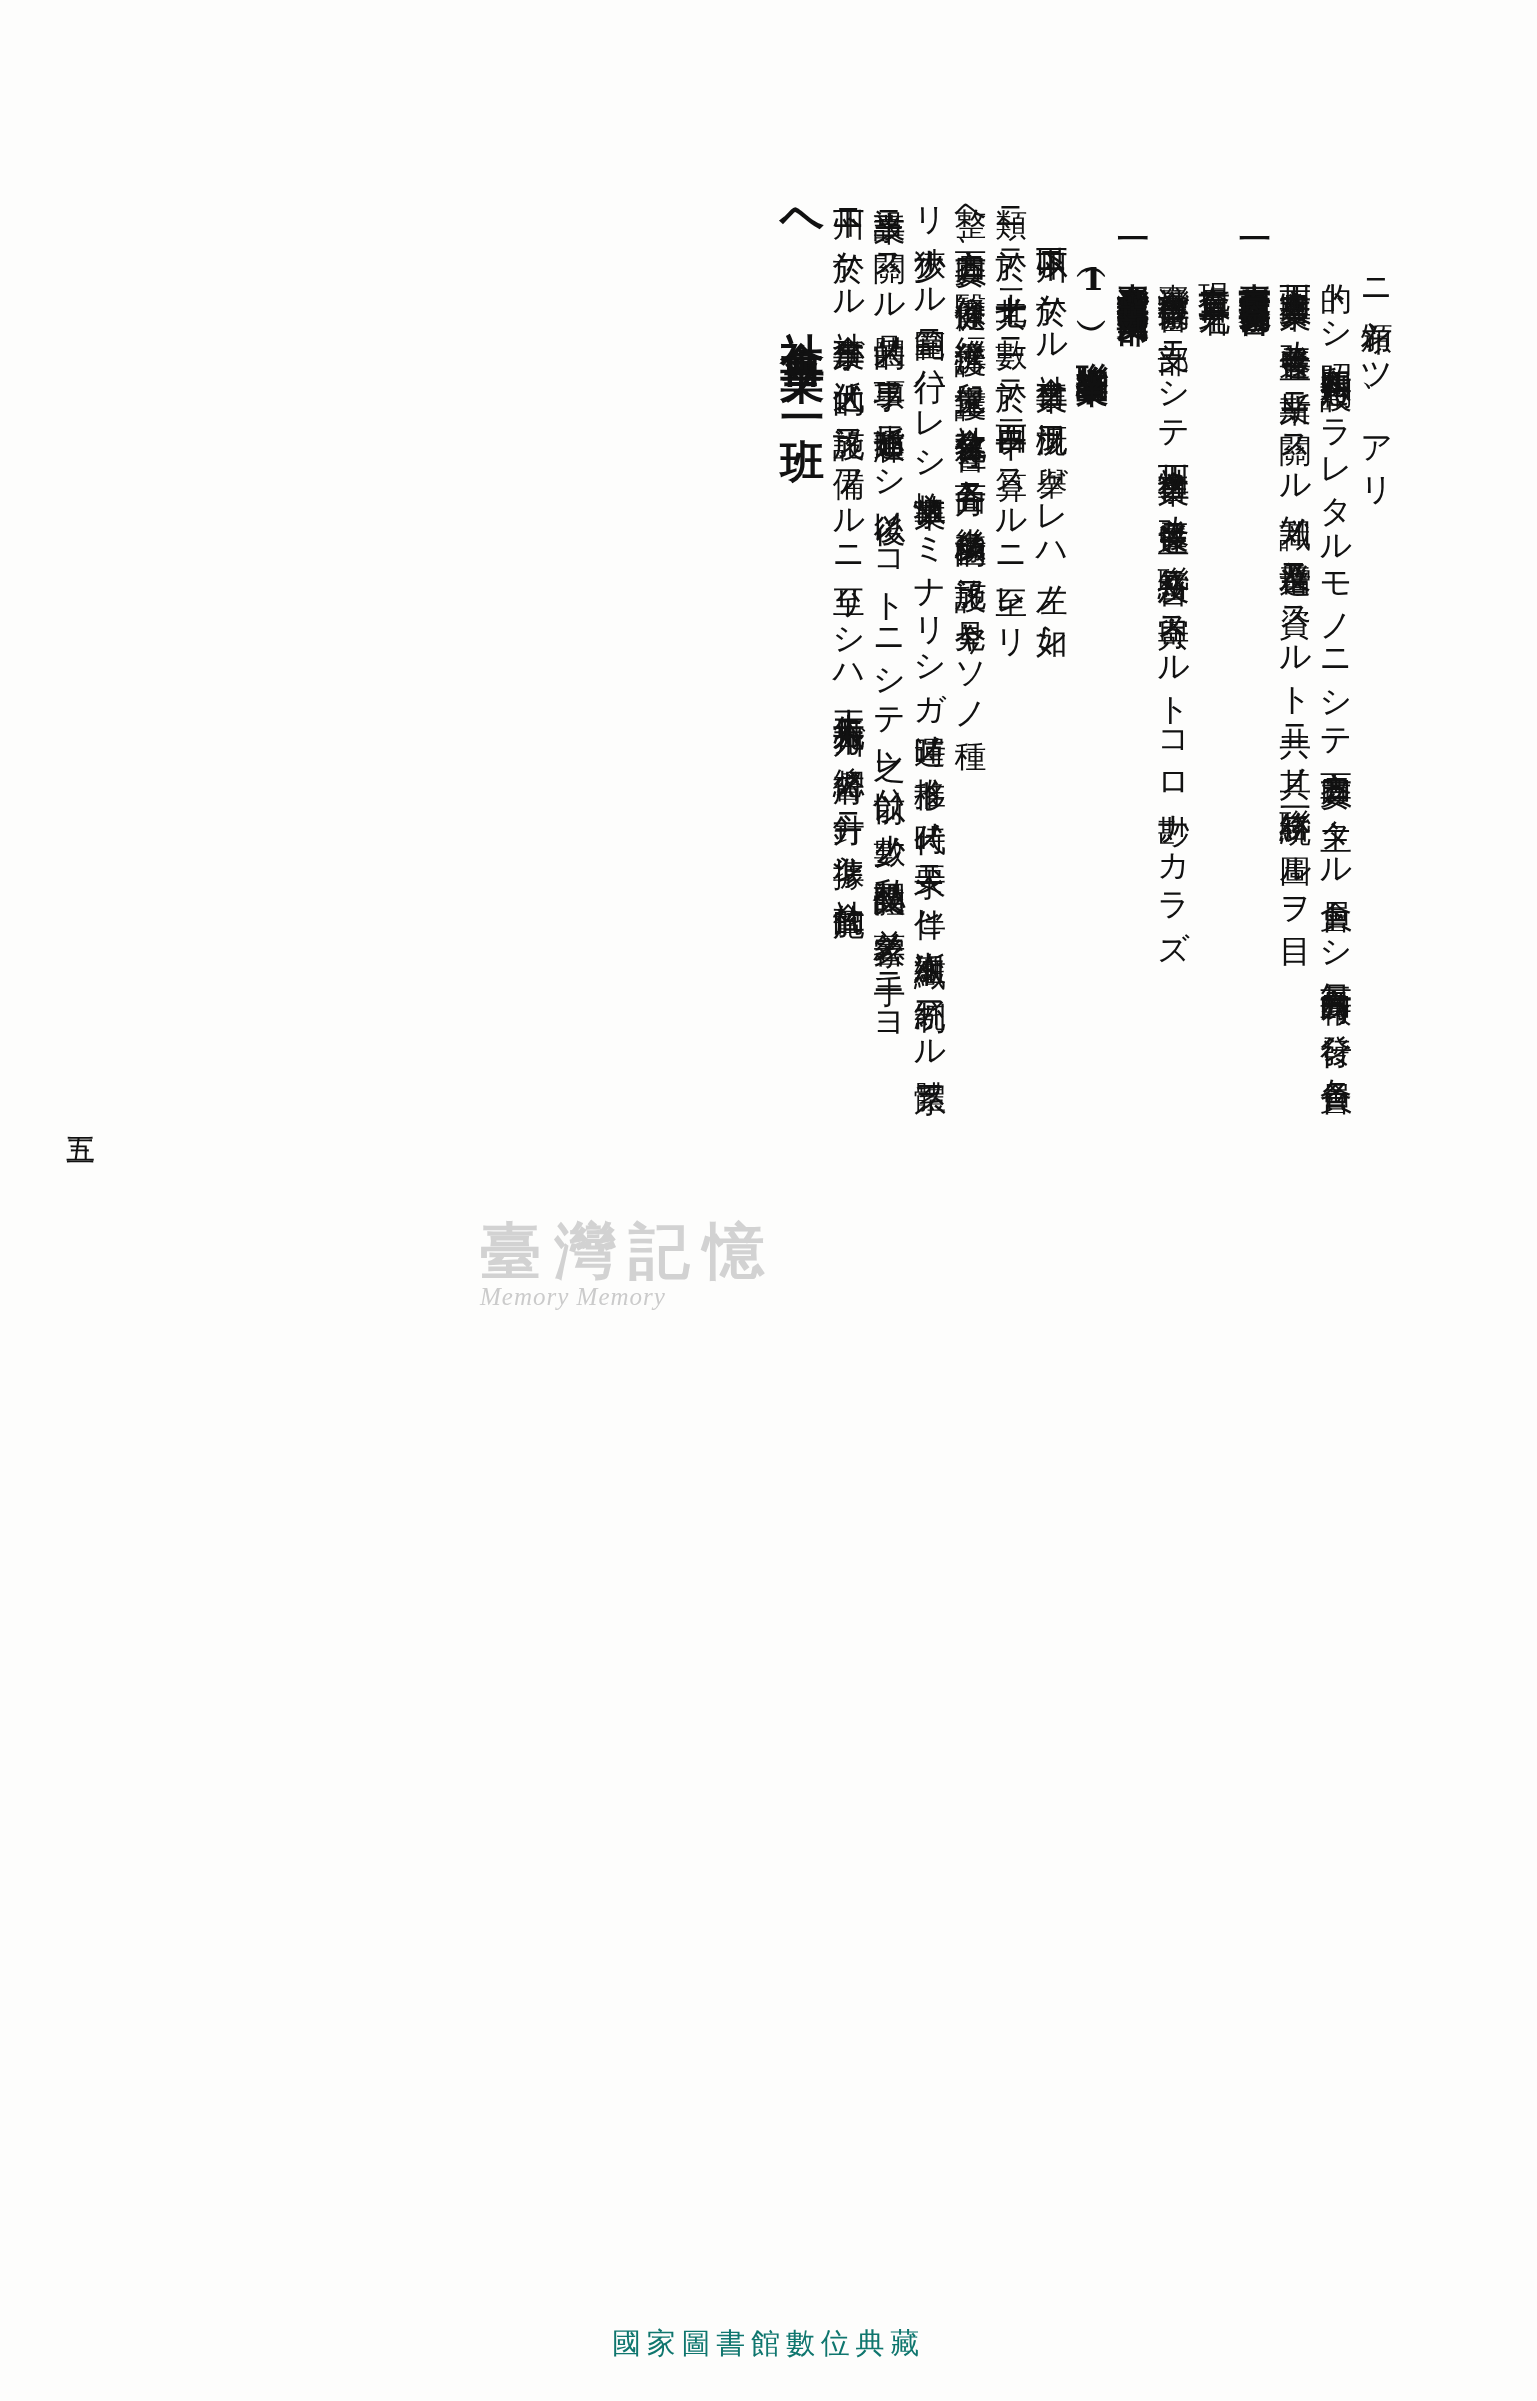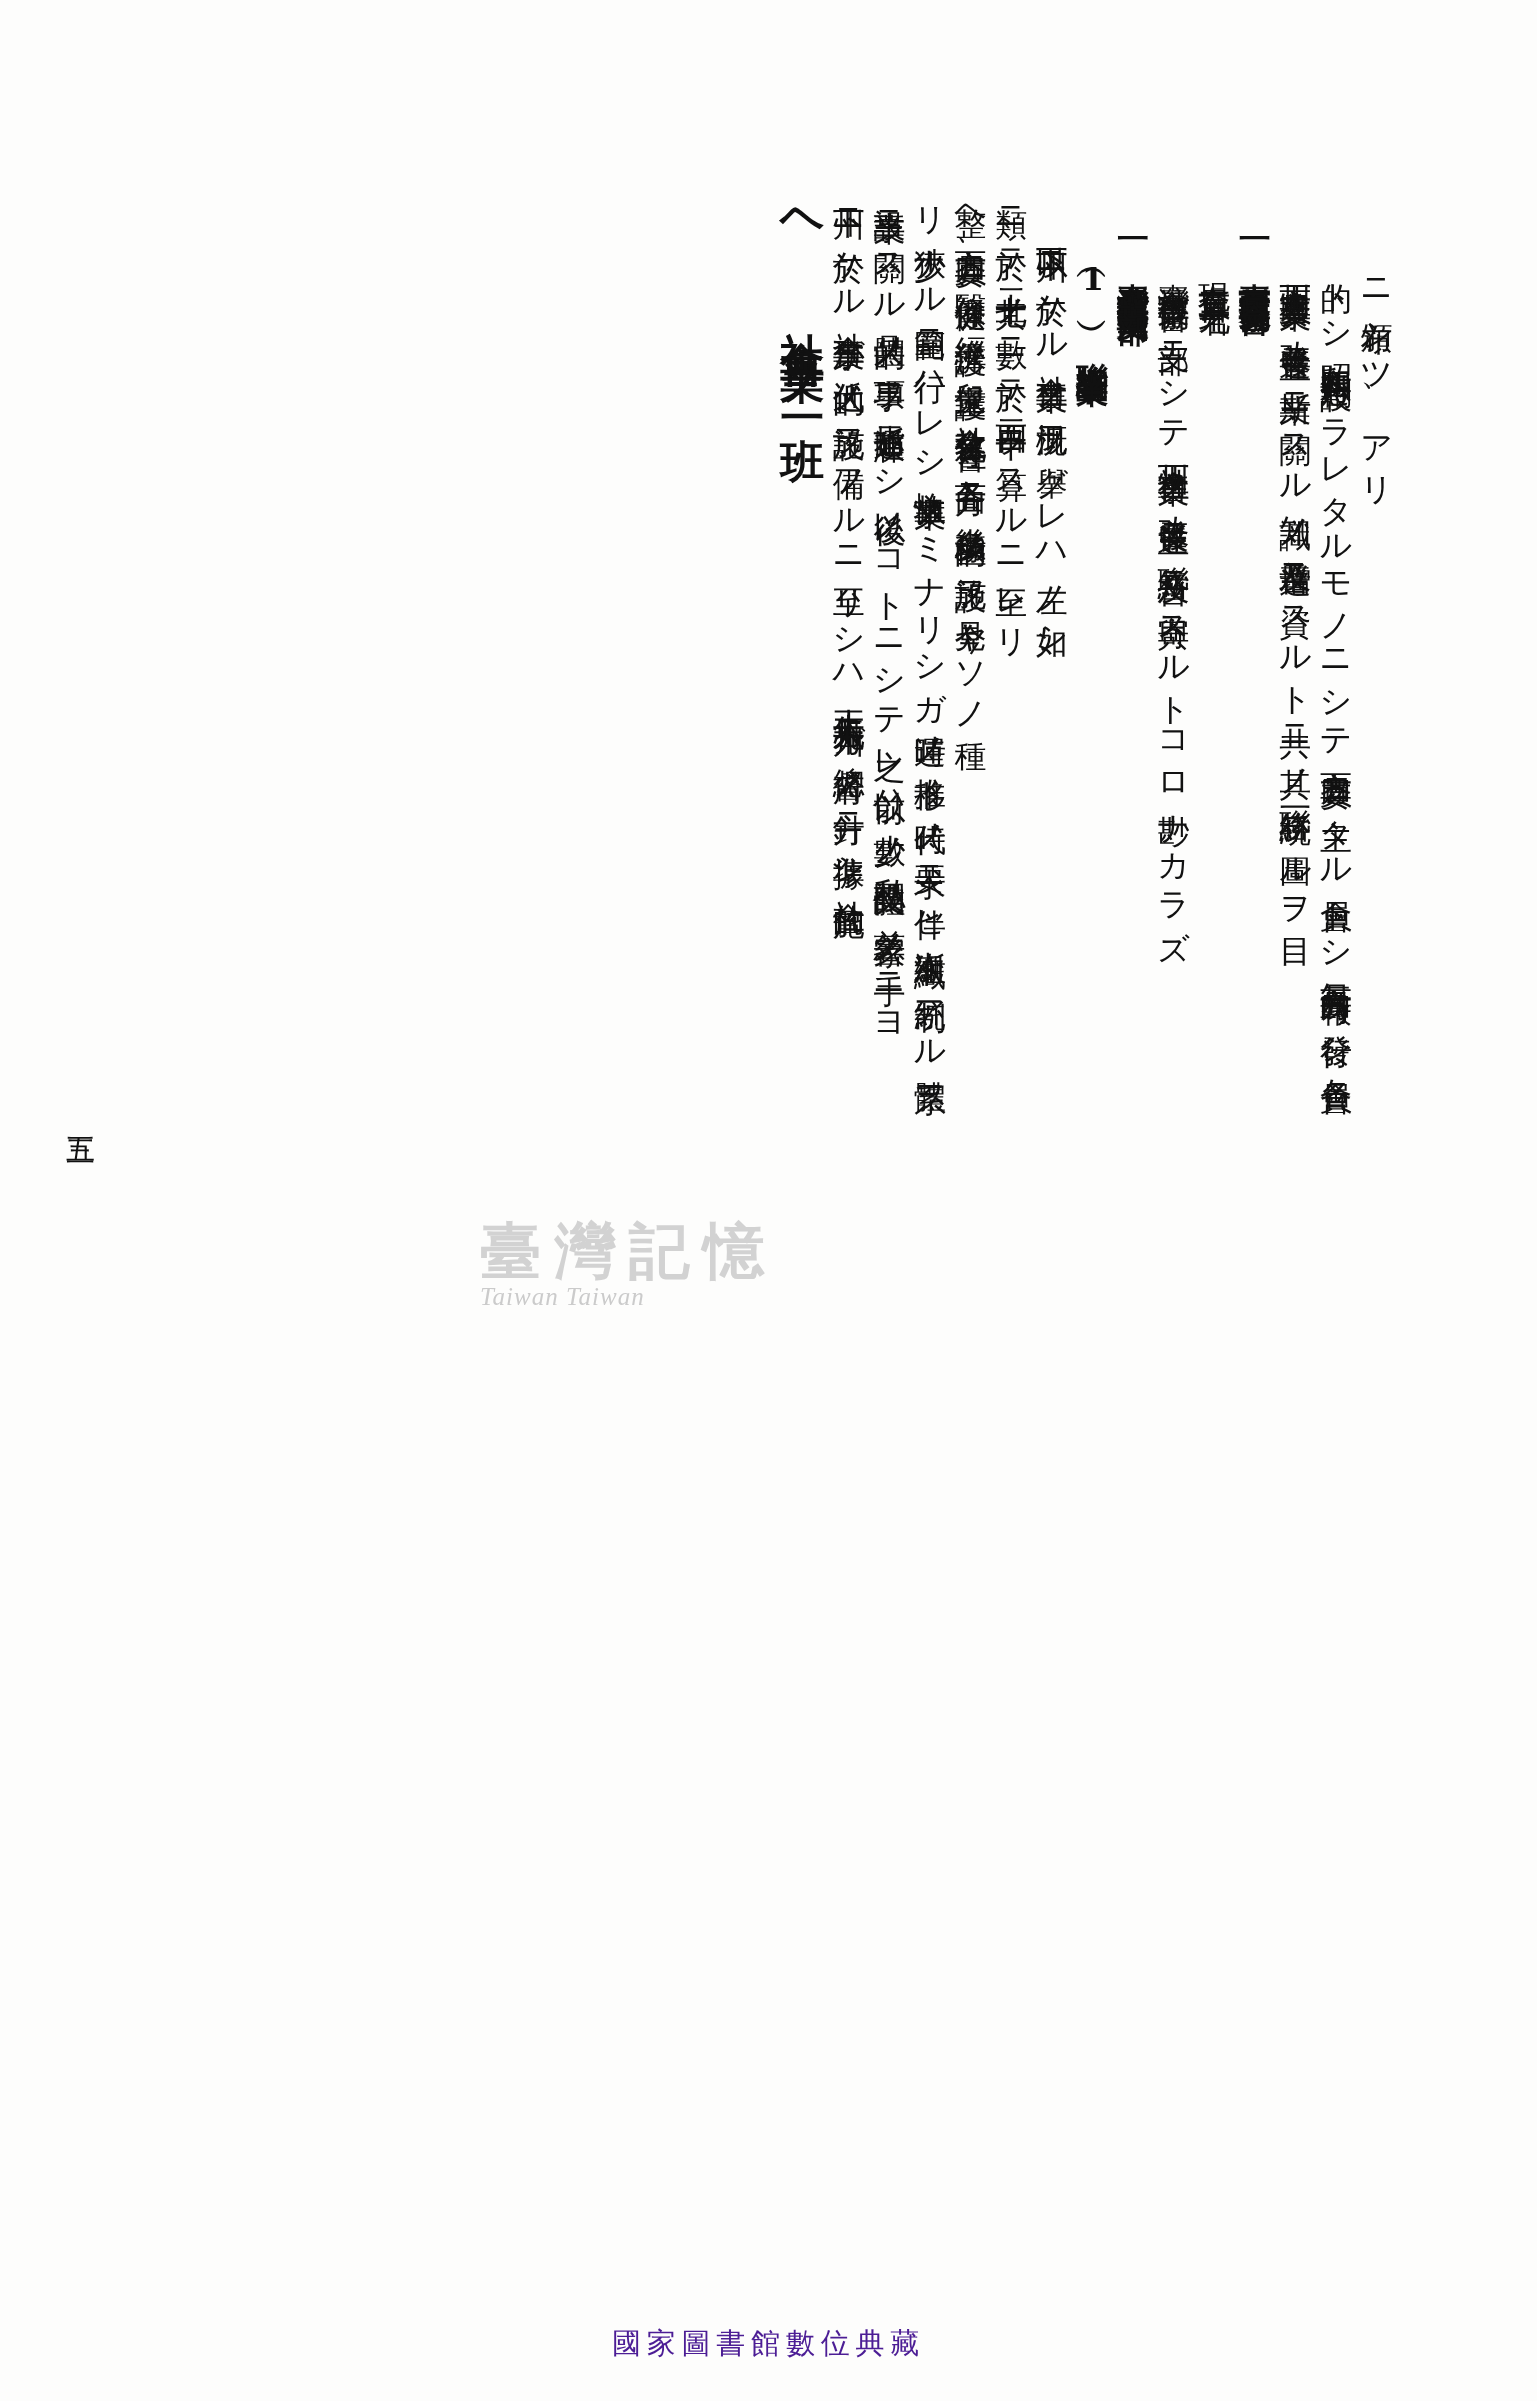--- a/index.html
+++ b/index.html
@@ -94,21 +94,21 @@
 
   
   #footer-stamp {
     position: absolute;
     left: 0;
     right: 0;
     bottom: 38px;
     text-align: center;
     font-size: 29px;
     letter-spacing: 5.8px;
-    color: #4c1d95;
+    color: #0f766e;
     font-family: "DejaVu Serif", "Liberation Serif", serif;
   }
 </style>
 </head>
 <body>
 
 <div id="page">
 
   <div id="body-area">
 
@@ -128,19 +128,19 @@
     <div class="col indent-2">州下方面委員事業ノ改善發達並ニ斯業ニ關スル知識ノ普及增進ニ資スルト共ニ其ノ聯絡統一ヲ圖ルヲ目</div>
     <div class="col indent-2">的トシ昭和六年四月創設セラレタルモノニシテ方面委員ヲ主タル會員トシ毎月方面時報ヲ發行シ各會員</div>
     <div class="col indent-2">ニ頒布シツ、アリ</div>
 
   </div>
 
   <div id="page-number">五三</div>
 
   <div id="watermark">
     <div class="wm-cn">臺灣記憶</div>
-    <div class="wm-en">Taiwan Taiwan</div>
+    <div class="wm-en">Memory Memory</div>
   </div>
 
   <div id="footer-stamp">國家圖書館數位典藏</div>
 
 </div>
 
 
 </body></html>

